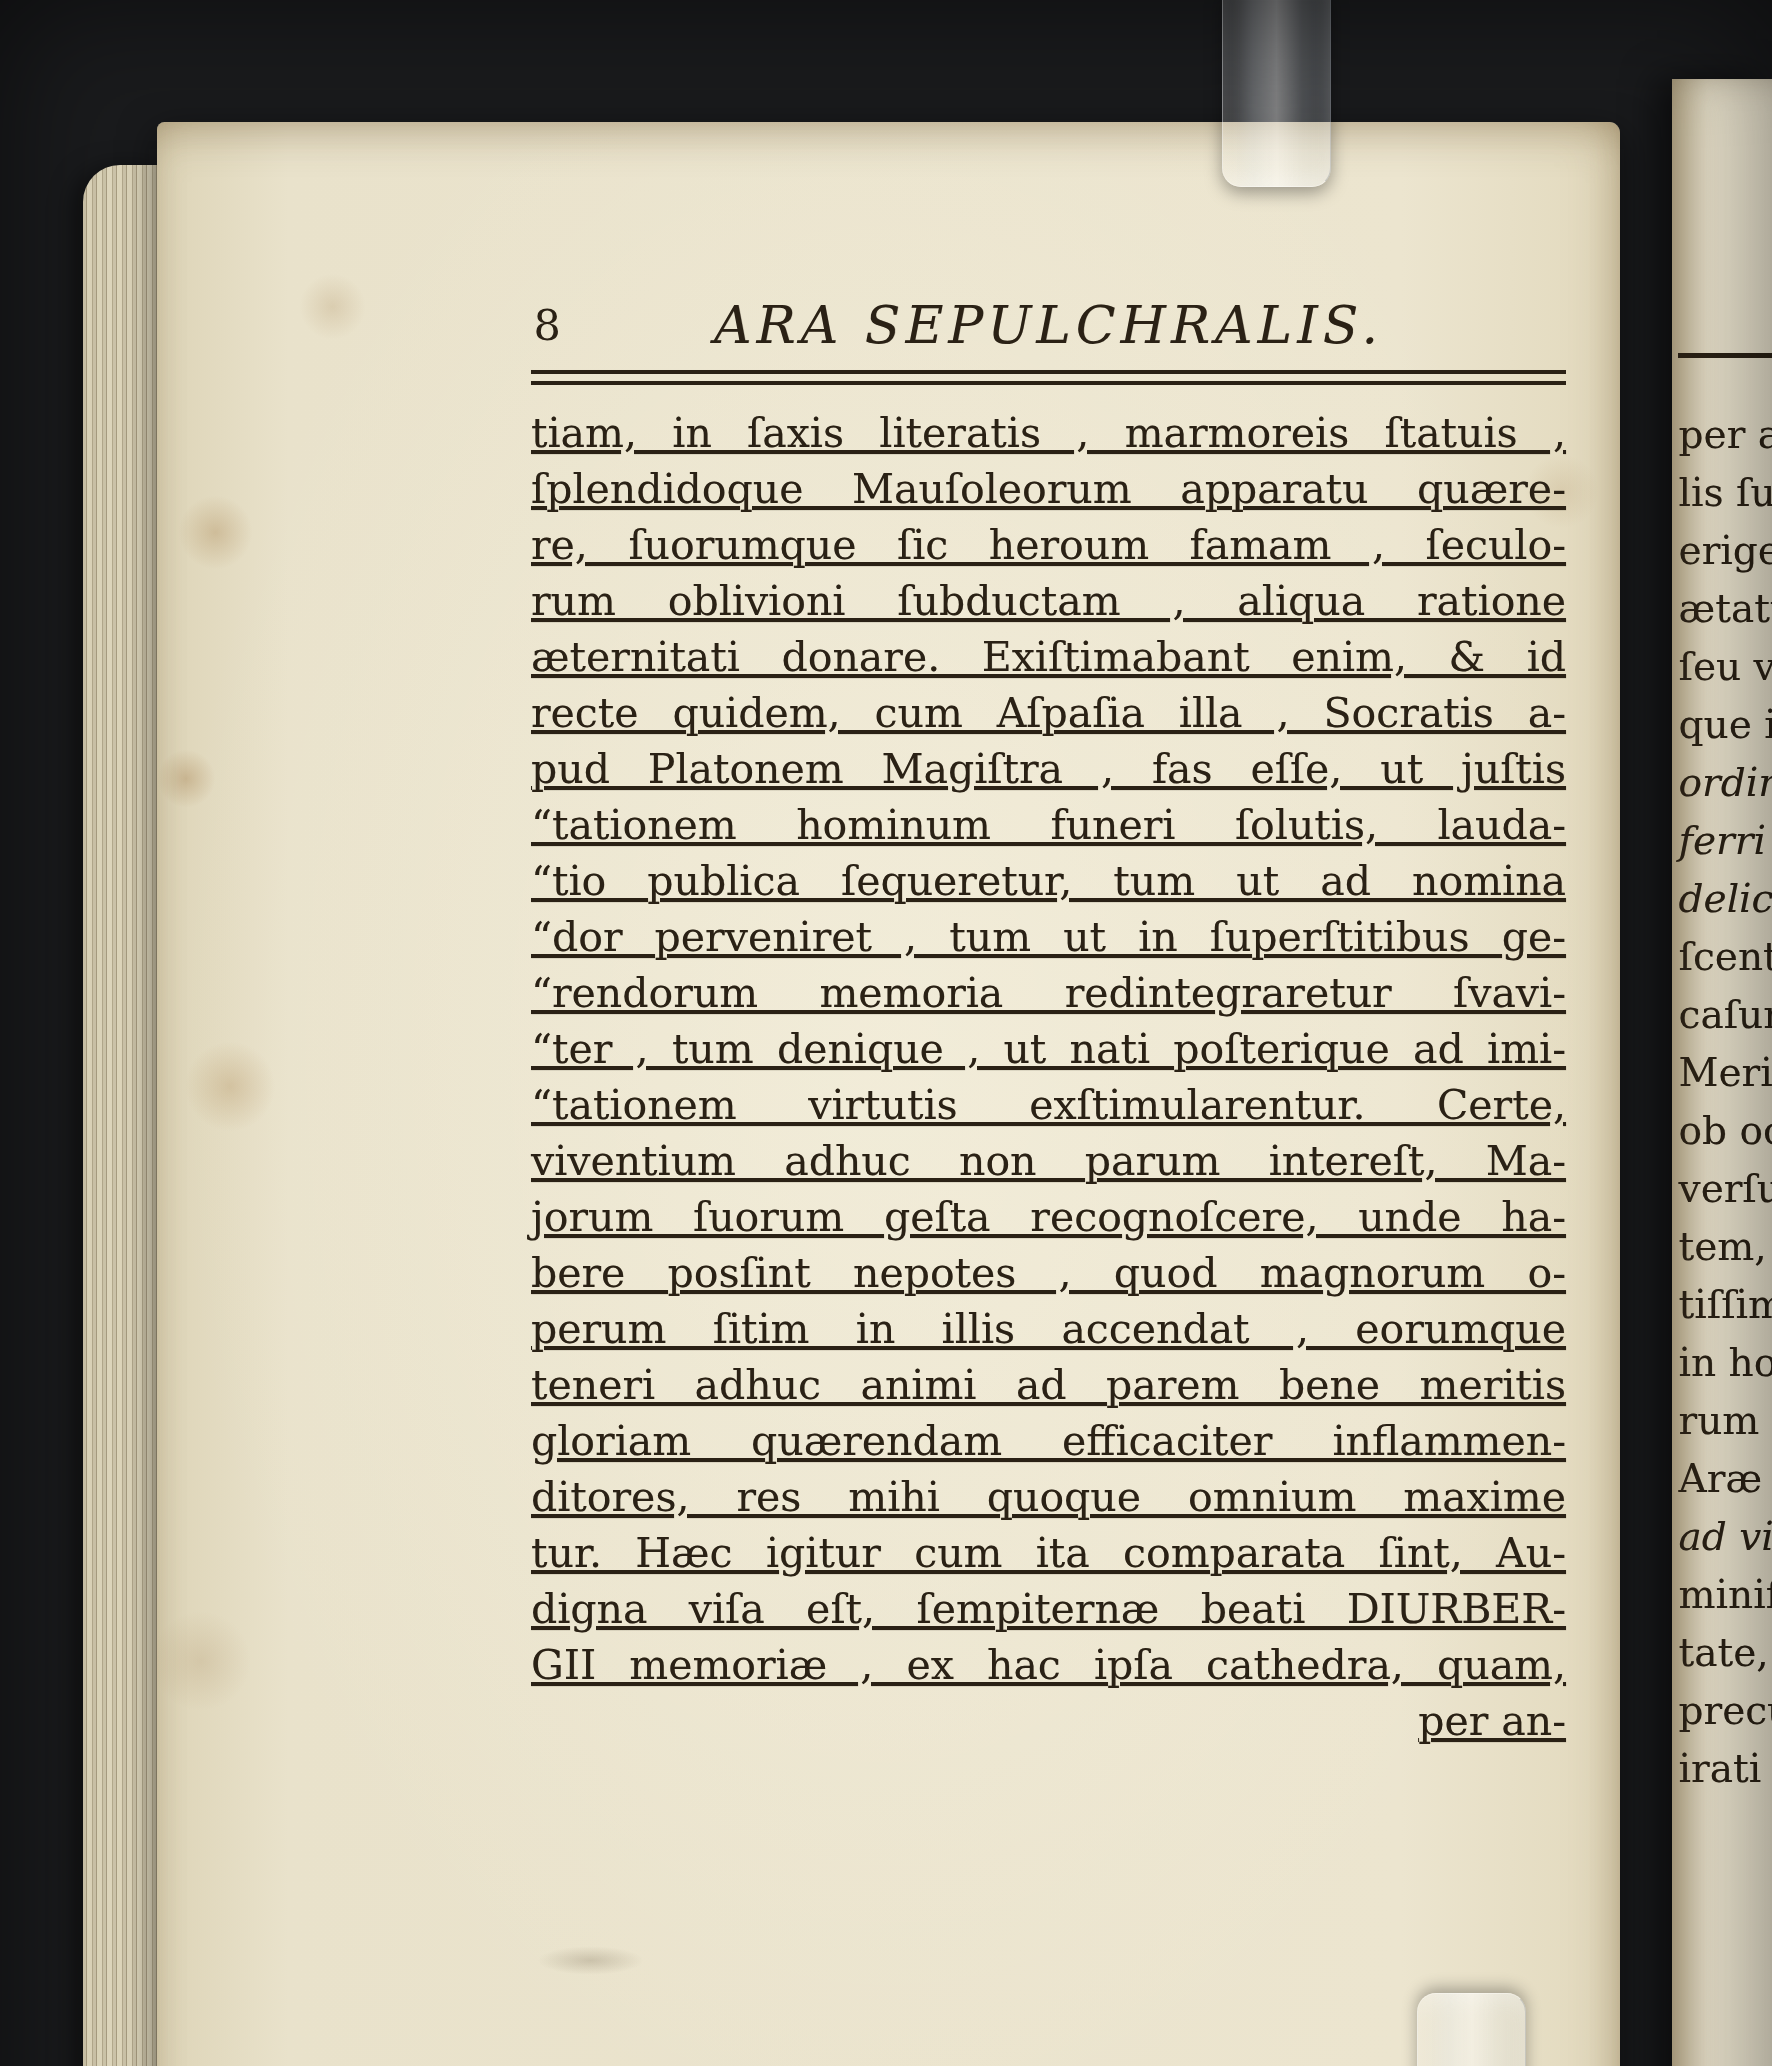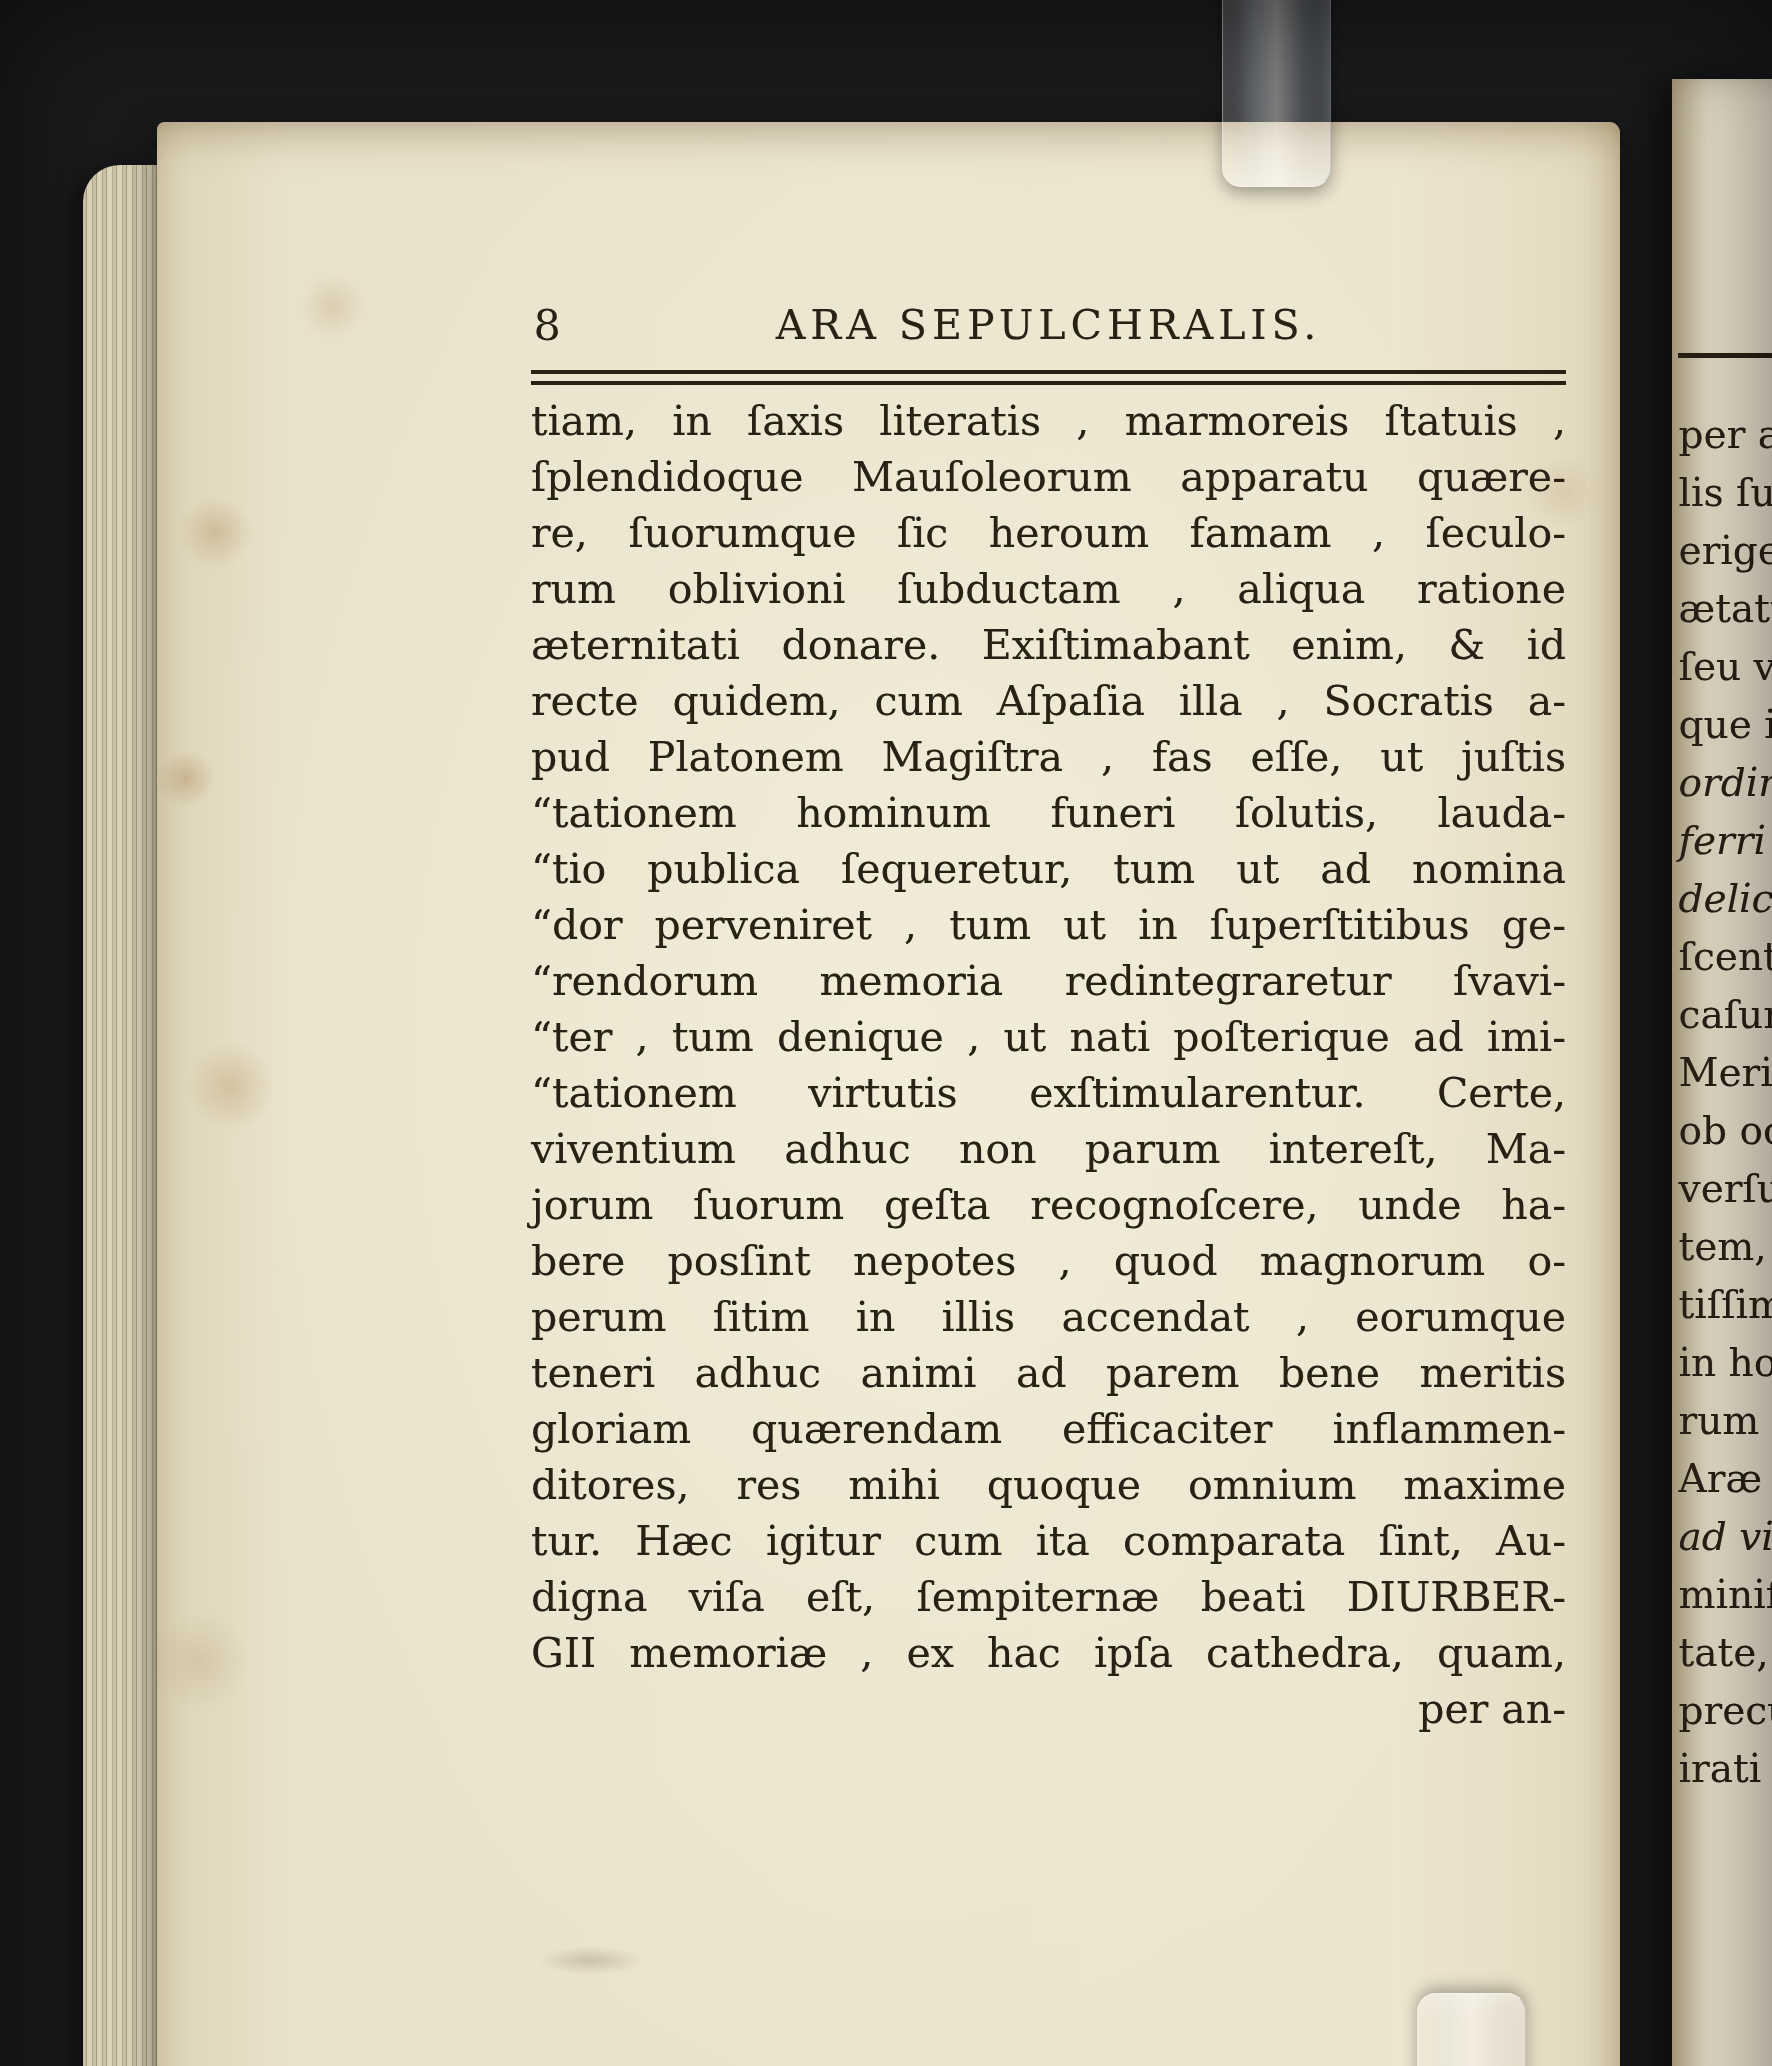--- a/index.html
+++ b/index.html
@@ -82,36 +82,38 @@
   }
   .page-number {
     position: absolute;
     left: 2.5px;
     top: 0;
     font-size: 43px;
     line-height: 62px;
     color: #2a2115;
   }
   .running-header {
-    font-size: 41px;
+    font-style: italic;
+    font-size: 52px;
     line-height: 62px;
     letter-spacing: 5px;
     color: #2a2115;
     text-shadow: 0.4px 0.4px 0.4px rgba(42,33,21,0.3);
   }
   .double-rule {
     margin-top: 14px;
     height: 6.6px;
     border-top: 4.5px solid #2a2115;
     border-bottom: 4.1px solid #2a2115;
     box-shadow: 0.4px 0.4px 0.8px rgba(42,33,21,0.35);
   }
 
   .body-text {
-    margin-top: 8px;
+    margin-top: 20px;
+    text-decoration: underline;
   }
   .text-line {
     font-size: 41px;
     line-height: 56px;
     height: 56px;
     white-space: nowrap;
     text-align: justify;
     text-align-last: justify;
     color: #2a2115;
     text-shadow: 0.2px 0.3px 0.2px rgba(42,33,21,0.35);

